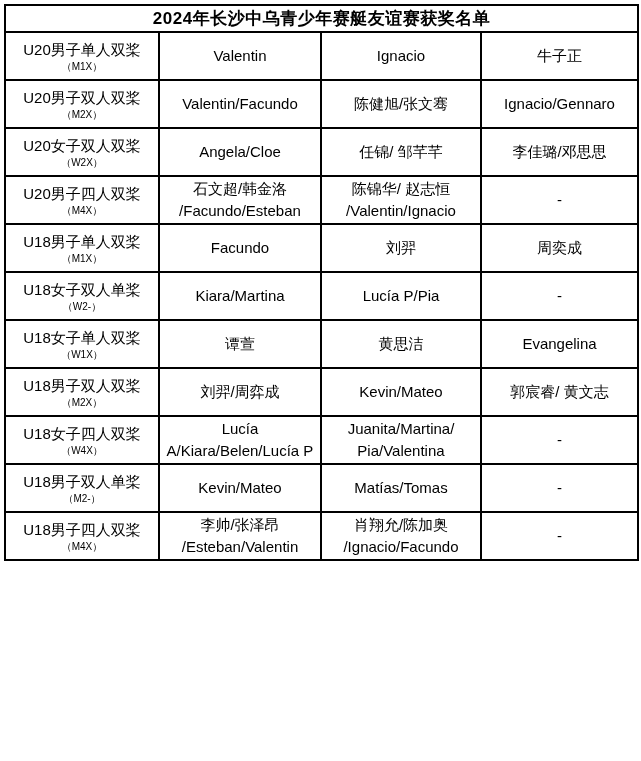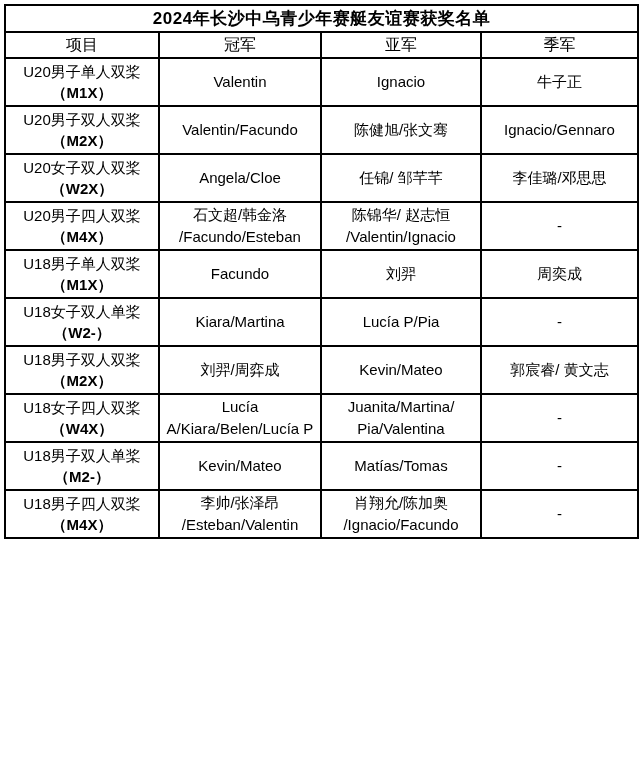--- a/index.html
+++ b/index.html
@@ -45,42 +45,36 @@
     height: 26px;
     font-size: 16px;
     font-weight: normal;
   }
   tr.data-row { height: 48px; }
   tr.data-row td {
     font-size: 15px;
     line-height: 1.45;
   }
   .event-name { font-size: 15px; line-height: 1.4; }
-  .event-code { font-size: 15px; line-height: 1.4; font-weight: bold; }
+  .event-code { font-size: 10px; line-height: 1.4; }
 </style>
 </head>
 <body>
 
 <div class="page">
   <table class="awards-table">
     <colgroup>
       <col class="c-event">
       <col class="c-champ">
       <col class="c-runner">
       <col class="c-third">
     </colgroup>
     <thead>
       <tr>
         <th class="title-cell" colspan="4">2024年长沙中乌青少年赛艇友谊赛获奖名单</th>
-      </tr>
-      <tr class="header-row">
-        <th>项目</th>
-        <th>冠军</th>
-        <th>亚军</th>
-        <th>季军</th>
       </tr>
     </thead>
     <tbody id="table-body">
   <tr class="data-row">
     <td class="event-cell">
       <div class="event-name">U20男子单人双桨</div>
       <div class="event-code">（M1X）</div>
     </td>
     <td>Valentin</td>
     <td>Ignacio</td>
@@ -132,20 +126,29 @@
   <tr class="data-row">
     <td class="event-cell">
       <div class="event-name">U18女子双人单桨</div>
       <div class="event-code">（W2-）</div>
     </td>
     <td>Kiara/Martina</td>
     <td>Lucía P/Pia</td>
     <td>-</td>
   </tr>
 
+  <tr class="data-row">
+    <td class="event-cell">
+      <div class="event-name">U18女子单人双桨</div>
+      <div class="event-code">（W1X）</div>
+    </td>
+    <td>谭萱</td>
+    <td>黄思洁</td>
+    <td>Evangelina</td>
+  </tr>
 
   <tr class="data-row">
     <td class="event-cell">
       <div class="event-name">U18男子双人双桨</div>
       <div class="event-code">（M2X）</div>
     </td>
     <td>刘羿/周弈成</td>
     <td>Kevin/Mateo</td>
     <td>郭宸睿/ 黄文志</td>
   </tr>

